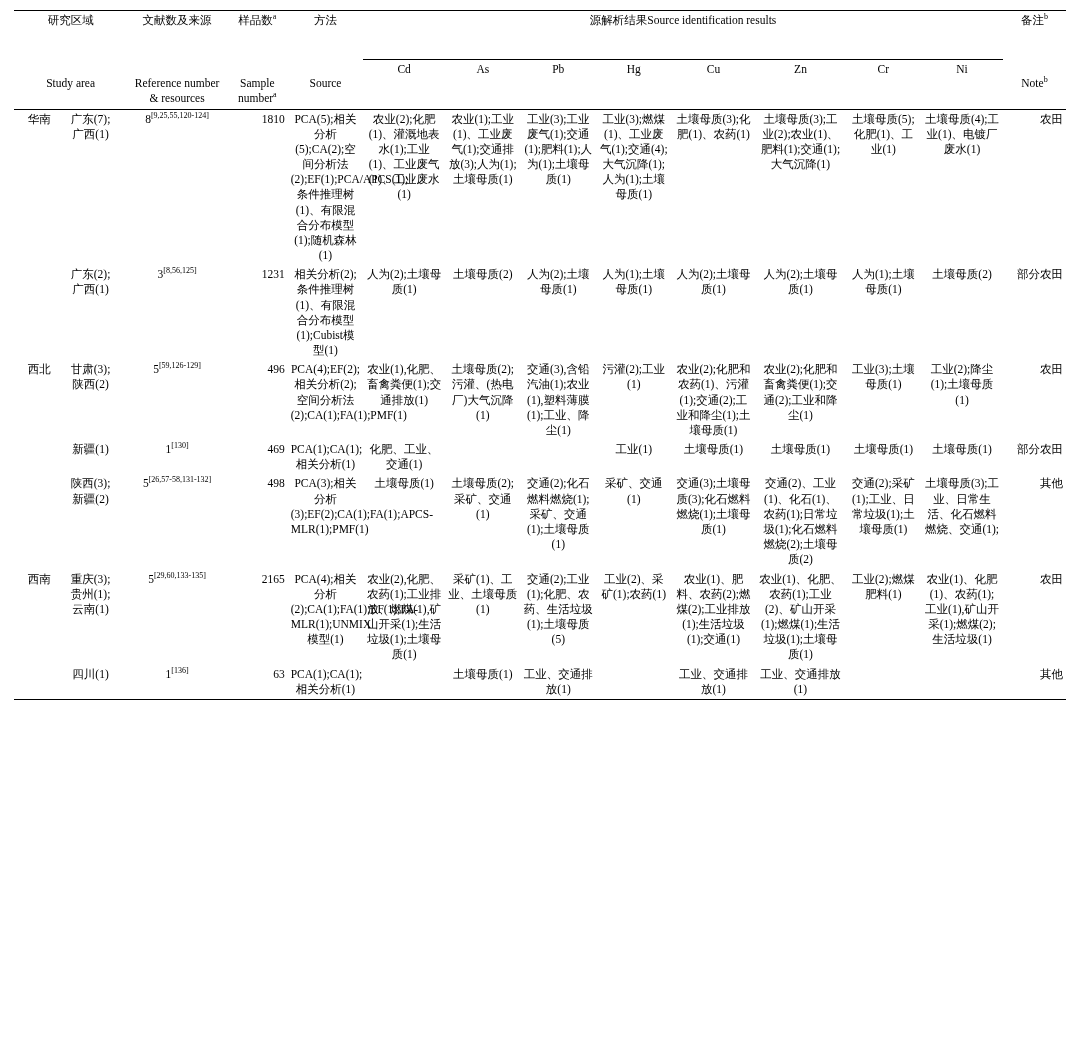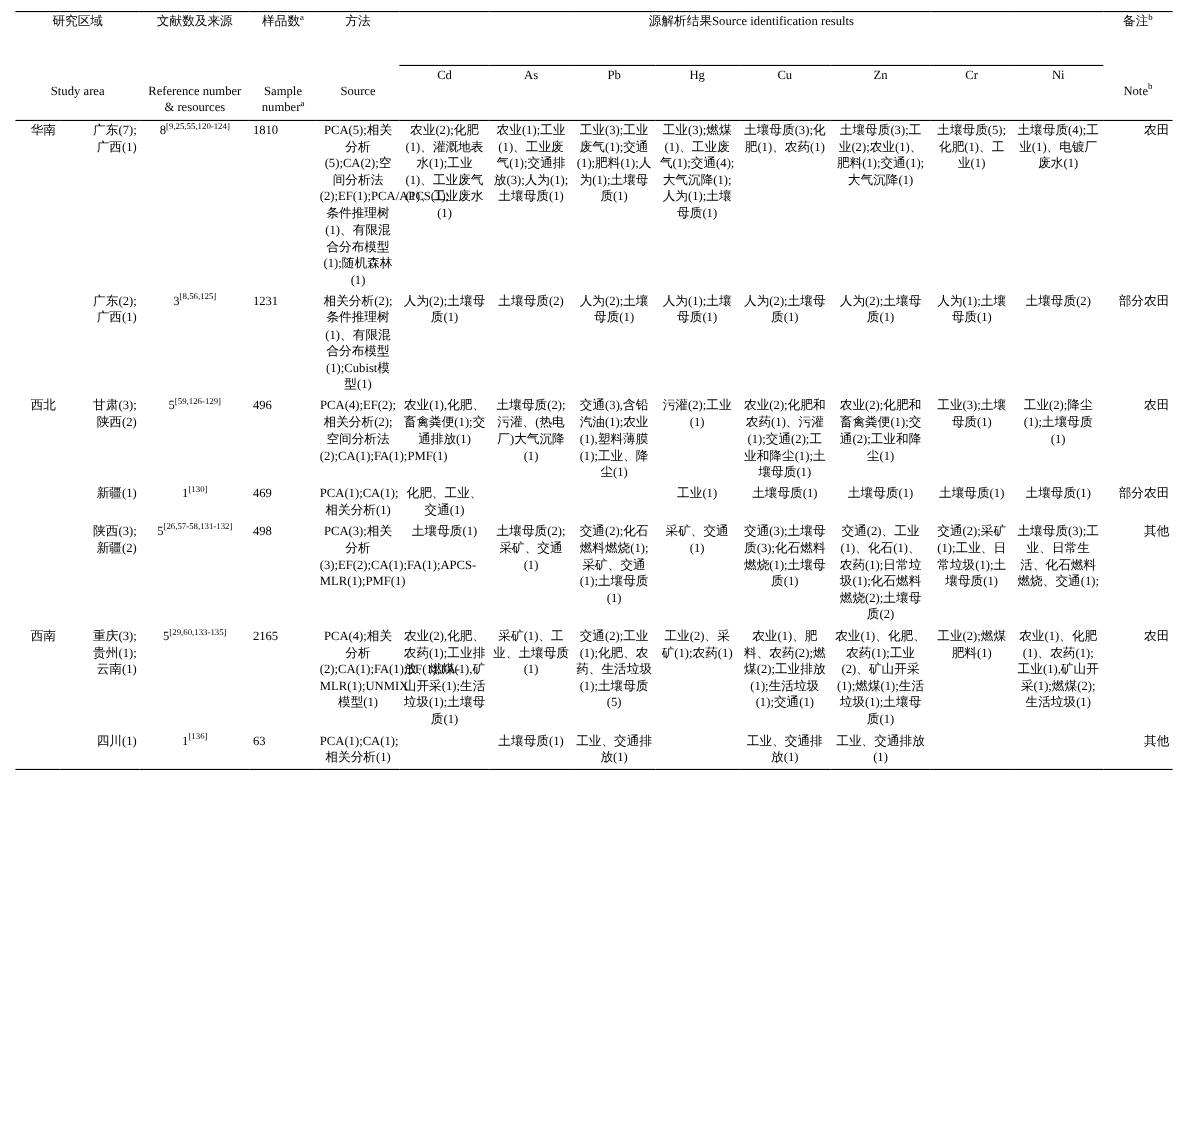--- a/index.html
+++ b/index.html
@@ -44,23 +44,23 @@
     font-size: 11.5px;
     line-height: 1.3;
     padding: 5px 2px 5px 2px;
   }
   th.hcell .cn { display: block; }
   th.hcell .en { display: block; margin-top: 48px; }
   .sup { font-size: 8px; vertical-align: super; line-height: 0; }
 
   
   .c-region { text-align: right; padding-left: 4px; }
-  .c-area   { text-align: right; }
+  .c-area   { text-align: center; }
   .c-ref    { text-align: center; }
-  .c-sample { text-align: left; }
+  .c-sample { text-align: right; }
   .c-method { text-align: center; }
   .c-src    { text-align: center; }
   .c-note   { text-align: right; padding-left: 4px; }
 
   .block { padding-top: 4px; padding-bottom: 6px; }
   .supref { font-size: 8px; vertical-align: super; line-height: 0; }
 </style>
 </head>
 <body>
 

